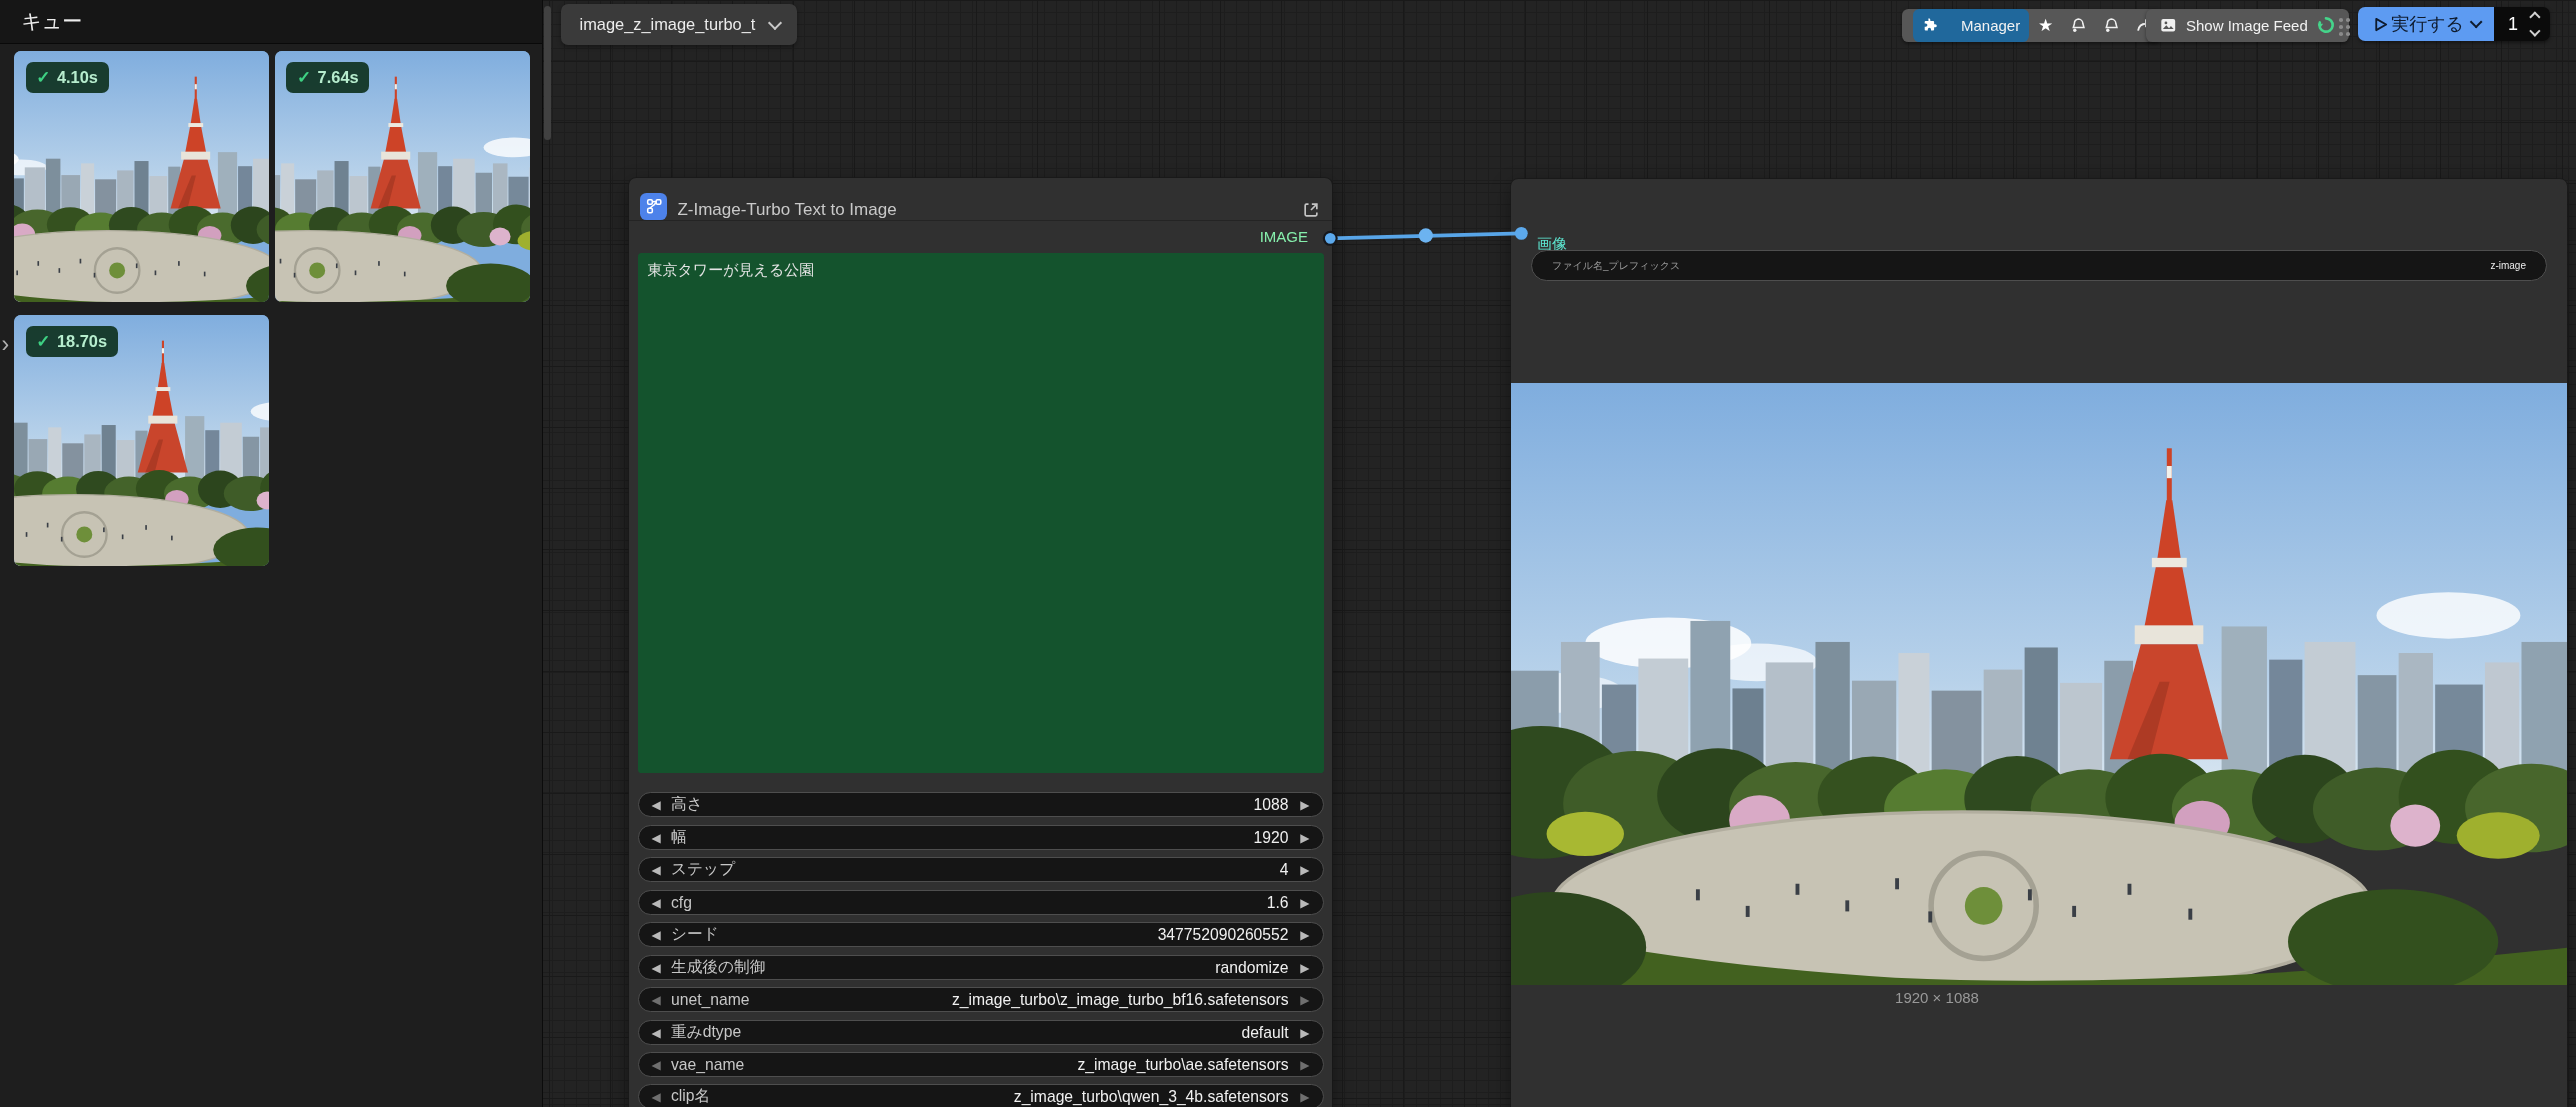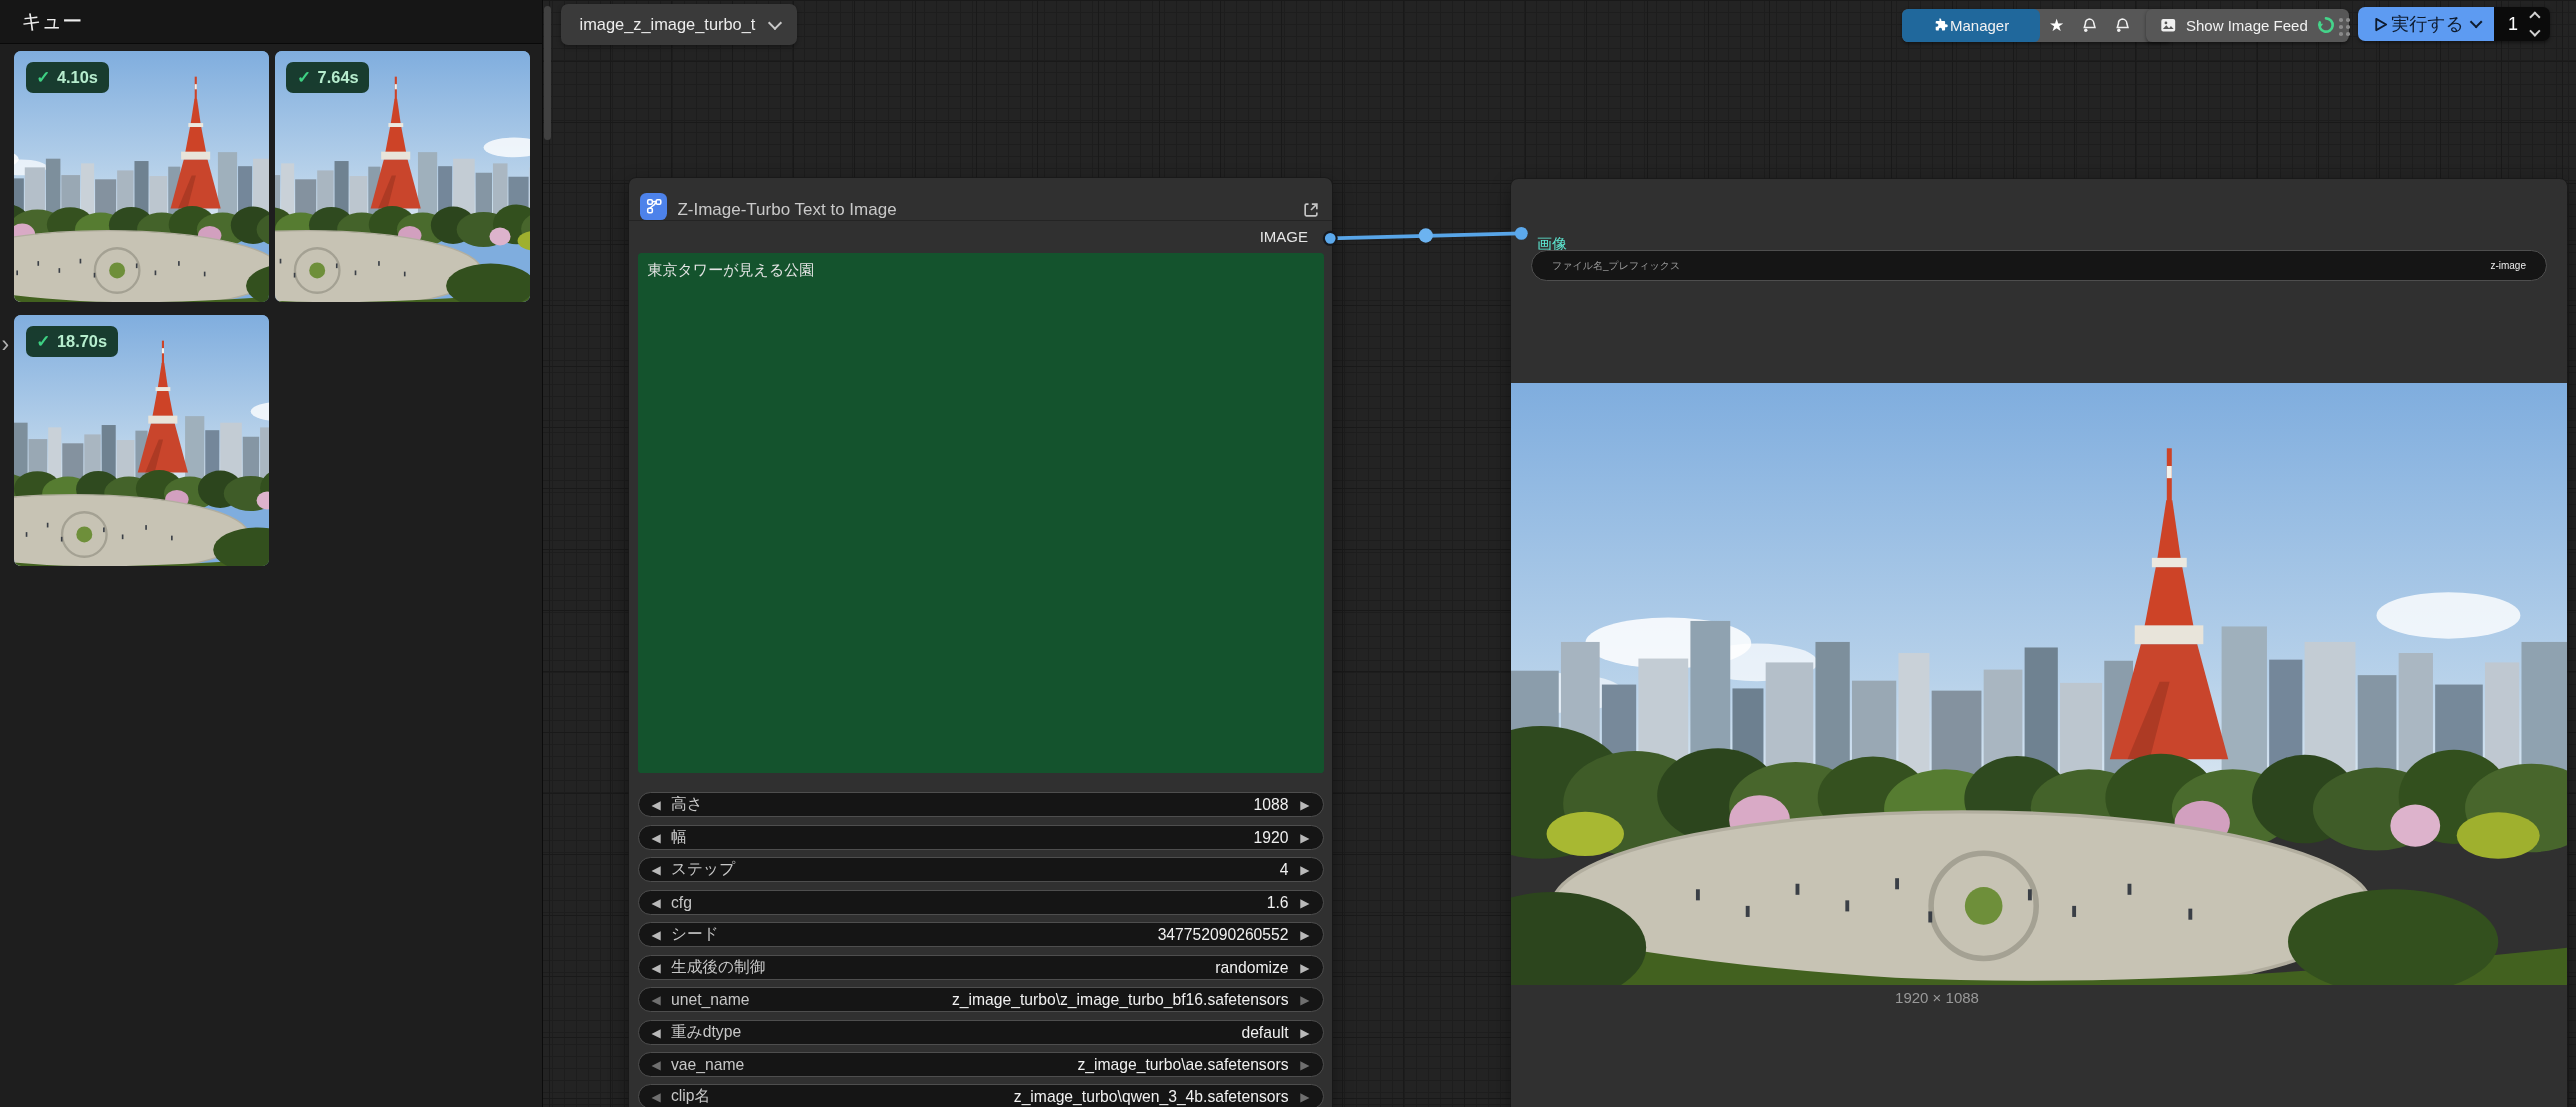--- a/index.html
+++ b/index.html
@@ -40,21 +40,21 @@
     gap:13px; padding:0 18.5px; color:#ececec; font-size:16.4px; cursor:pointer;
     box-shadow:0 1.4px 4.3px rgba(0,0,0,.35); }
   .chev { width:10px; height:10px; border-right:2.1px solid #c9c9c9; border-bottom:2.1px solid #c9c9c9;
     transform:rotate(45deg) translateY(-2.8px); }
 
   
   .tb-group { position:absolute; top:8.5px; height:33px; background:#575757; border-radius:6.4px;
     display:flex; align-items:center; color:#f2f2f2; font-size:15px; z-index:9;
     box-shadow:0 1.4px 3.6px rgba(0,0,0,.4); }
   .manager-seg { height:100%; background:#20689c; border-radius:6.4px; display:flex;
-    align-items:center; gap:0; padding:0 31px; cursor:pointer; }
+    align-items:center; gap:22px; padding:0 9px; cursor:pointer;margin-left:11px; }
   .icon-cell { width:33px; height:100%; display:flex; align-items:center; justify-content:center; cursor:pointer; }
   .drag-dots { position:absolute; left:2339px; top:18px; display:grid; z-index:9;
     grid-template-columns:repeat(2,3.6px); grid-auto-rows:3.6px; gap:3.6px; }
   .drag-dots i { width:3.6px; height:3.6px; border-radius:50%; background:#8b8b8b; }
   .run-ctrl { position:absolute; left:2358px; top:7.1px; height:34px; display:flex; z-index:9;
     border-radius:7.1px; overflow:hidden; box-shadow:0 1.4px 3.6px rgba(0,0,0,.4); }
   .run-main { background:#5d9bf2; color:#0e1b2e; display:flex; align-items:center;
     gap:2px; padding:0 14.2px; font-size:18px; cursor:pointer; }
   .run-chev { width:9.3px; height:9.3px; border-right:2.1px solid #0e1b2e; border-bottom:2.1px solid #0e1b2e;
     transform:rotate(45deg) translateY(-2.1px); margin-left:4.3px; }
@@ -70,21 +70,21 @@
   .node { position:absolute; background:#303030; border-radius:7.1px; z-index:4;
     box-shadow:0 0 0 0.7px #191919, 0 7.1px 20px rgba(0,0,0,.45); }
   .node-titlebar { position:absolute; left:0; top:0; right:0; height:43px;
     display:flex; align-items:flex-end; padding:0 11.4px; border-bottom:0.7px solid #242424; }
   .node-title { font-size:17px; color:#c9c9c9; margin-left:10px; }
   .node-title.dim { color:#9c9c9c; margin-left:11.4px; }
   .node-badge { width:27px; height:27px; border-radius:6.4px; background:#4d82ea;
     display:flex; align-items:center; justify-content:center; flex:none; }
   .collapse-dot { width:10.7px; height:10.7px; border-radius:50%; background:#838383; flex:none; margin-left:5.7px; }
   .expand-btn { margin-left:auto; cursor:pointer; display:flex; }
-  .io-label { position:absolute; font-size:15px; color:#e5e5e5; }
+  .io-label { position:absolute; font-size:15px; color:#86efac; }
   .prompt-area { position:absolute; left:8.5px; top:75px; width:686px; height:520px;
     background:#14532d; border-radius:3.6px; padding:7.1px 10px; font-size:15px; color:#e4e4e4;
     line-height:1.35; cursor:text; }
   .wrow { position:absolute; left:8.5px; width:686px; height:25px; background:#151515;
     border:1.4px solid #4e4e4e; border-radius:13px; display:flex; align-items:center;
     padding:0 5.7px; font-size:15.7px; cursor:pointer; }
   .warr { width:24px; text-align:center; color:#b9b9b9; font-size:12px; flex:none; }
   .wrow.dim .warr { color:#6f6f6f; }
   .wlabel { color:#c7c7c7; margin-left:2.8px; white-space:nowrap; }
   .wvalue { color:#f0f0f0; margin-left:auto; margin-right:4.3px; white-space:nowrap; }

